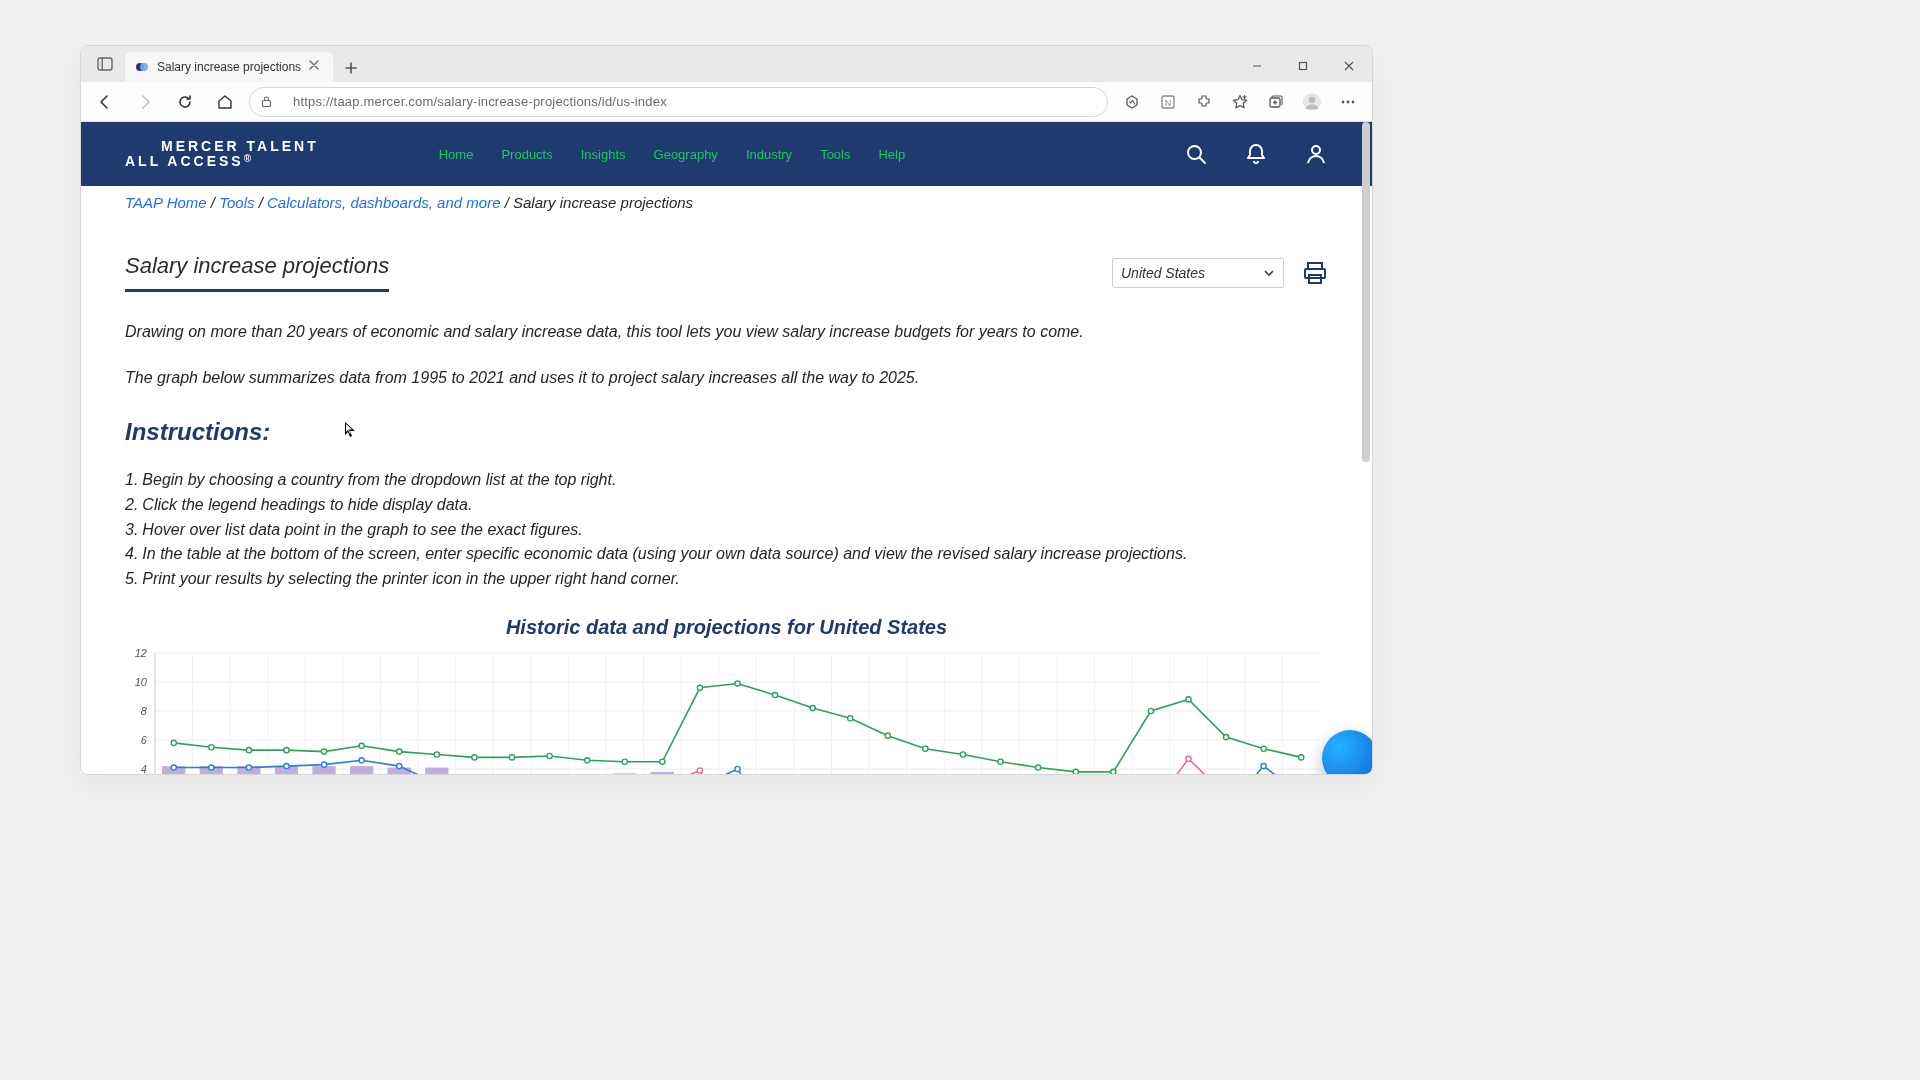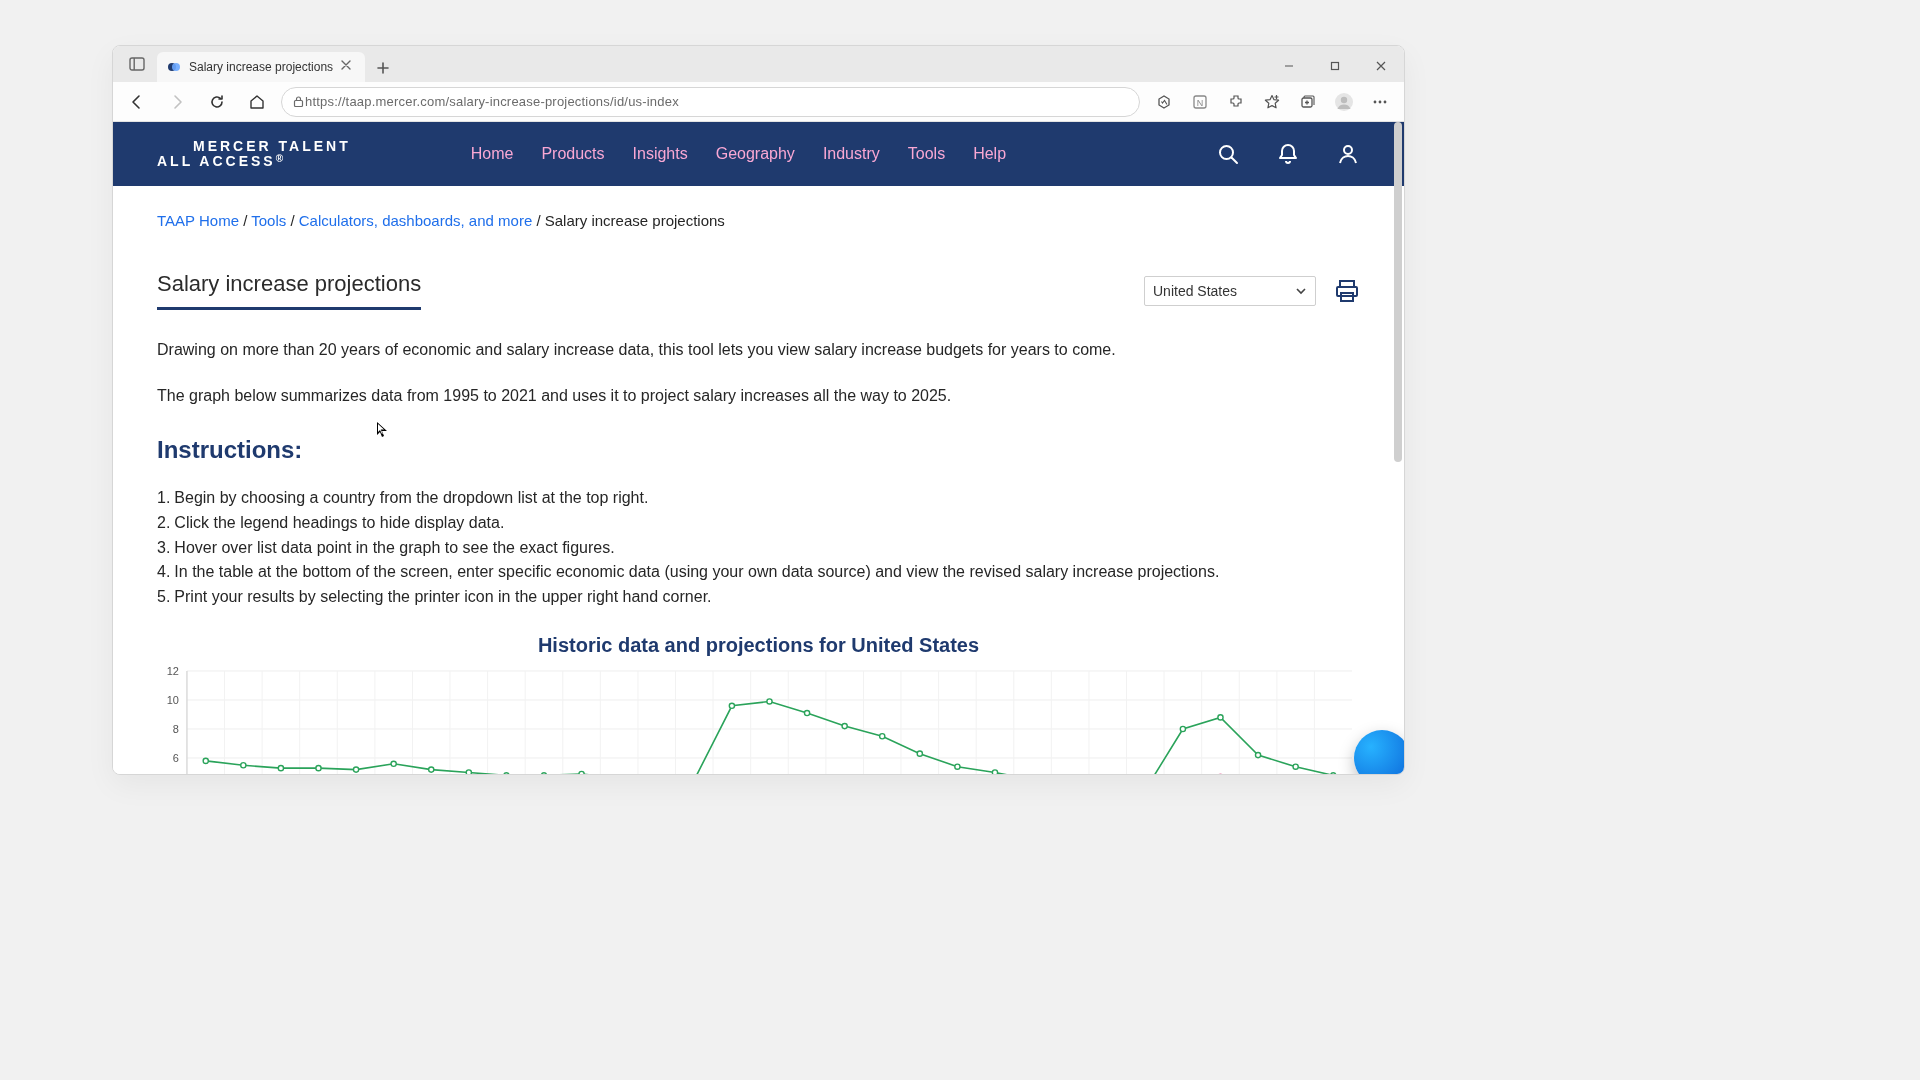--- a/index.html
+++ b/index.html
@@ -1,56 +1,55 @@
 <!DOCTYPE html>
 <html><head>
 <meta charset="utf-8">
 <style>
   * { box-sizing: border-box; margin: 0; padding: 0; }
   html, body { width: 1920px; height: 1080px; background: #f1f1f1; font-family: "Segoe UI", Arial, sans-serif; overflow: hidden; }
   .browser-window {
     position: absolute; left: 80px; top: 45px; width: 1293px; height: 730px;
     background: #fff; border: 1px solid #d6d6d6; border-radius: 8px; overflow: hidden;
     box-shadow: 0 10px 30px rgba(0,0,0,0.05);
-    margin-left: 32px;
   }
   
   .tab-strip { height: 36px; background: #e9e9e9; display: flex; align-items: flex-end; padding-left: 6px; }
   .tab-sidebar-btn { width: 32px; height: 28px; margin: 4px 4px 4px 2px; display:flex; align-items:center; justify-content:center; border-radius:4px; }
   .tab { height: 30px; background: #f7f7f7; border-radius: 6px 6px 0 0; display:flex; align-items:center; padding: 0 10px; gap:8px; max-width: 220px; }
   .tab .favicon { width:14px; height:14px; }
   .tab .title { font-size:12px; color:#333; white-space:nowrap; overflow:hidden; text-overflow:ellipsis; flex:1; }
   .tab .close { width:14px; height:14px; color:#555; font-size:12px; line-height:12px; text-align:center; }
   .new-tab { width:28px; height:28px; margin-left:4px; display:flex; align-items:center; justify-content:center; color:#444; font-size:16px; }
   .win-controls { margin-left:auto; display:flex; }
   .win-btn { width:46px; height:32px; display:flex; align-items:center; justify-content:center; color:#555; }
   
   .toolbar { height: 40px; background:#fdfdfd; border-bottom:1px solid #e3e3e3; display:flex; align-items:center; padding:0 8px; gap:8px; }
   .icon-btn { width:32px; height:32px; display:flex; align-items:center; justify-content:center; border-radius:4px; color:#444; }
   .icon-btn.dim { color:#bdbdbd; }
-  .addr { flex:1; height:30px; border:1px solid #d6d6d6; border-radius:16px; background:#fff; display:flex; align-items:center; padding:0 10px; gap:0; }
+  .addr { flex:1; height:30px; border:1px solid #d6d6d6; border-radius:16px; background:#fff; display:flex; align-items:center; padding:0 10px; gap:20px; }
   .addr .lock { color:#6b6b6b; }
   .addr .url { font-size:13px; color:#6b6b6b; letter-spacing:0.2px; }
   .right-icons { display:flex; gap:4px; }
   
   .viewport { position:absolute; top:76px; left:0; right:0; bottom:0; background:#fff; overflow:hidden; }
   .vscroll { position:absolute; right:2px; top:0; width:12px; height:100%; }
   .vscroll .thumb { position:absolute; right:0; top:0; width:8px; height:340px; background:#cfcfcf; border-radius:4px; }
   
   .site-header { position:relative; height:64px; background:#1f3a6e; display:flex; align-items:center; padding:0 44px; }
   .brand { color:#fff; font-weight:700; letter-spacing:3px; line-height:1.05; font-size:14px; }
   .brand .line1 { display:block;padding-left:36px; }
   .brand .line2 { display:block; }
   .brand .reg { font-size:10px; vertical-align:top; }
   .main-nav { display:flex; gap:28px; margin-left:120px; }
-  .main-nav a { color:#f9a8d4; text-decoration:none; font-size:16px; }
+  .main-nav a { color:#22c55e; text-decoration:none; font-size:13px; }
   .header-right { margin-left:auto; display:flex; gap:36px; color:#fff; }
   .header-right .hicon { width:24px; height:24px; display:flex; align-items:center; justify-content:center; }
   
-  .content { padding: 26px 44px 0 44px; color:#262626; }
+  .content { padding: 8px 44px 0 44px; color:#262626;font-style:italic; }
   .breadcrumb { font-size:15px; color:#262626; }
   .breadcrumb .bc-link { color:#1f6feb; text-decoration:none; }
   .title-row { display:flex; align-items:center; margin-top:42px; }
   .page-title { font-size:22px; font-weight:400; color:#2b2b2b; padding-bottom:10px; border-bottom:3px solid #1f3a6e; width:max-content; }
   .title-right { margin-left:auto; display:flex; align-items:center; gap:18px; }
   .country-select { width:172px; height:30px; border:1px solid #cfcfcf; border-radius:2px; background:#fff; display:flex; align-items:center; padding:0 8px; font-size:14px; color:#333; justify-content:space-between; }
   .country-select .chev { color:#555; }
   .printer { width:26px; height:26px; color:#1f3a6e; }
   .para { font-size:16px; color:#262626; margin-top:28px; line-height:1.5; }
   .para2 { margin-top:22px; }

